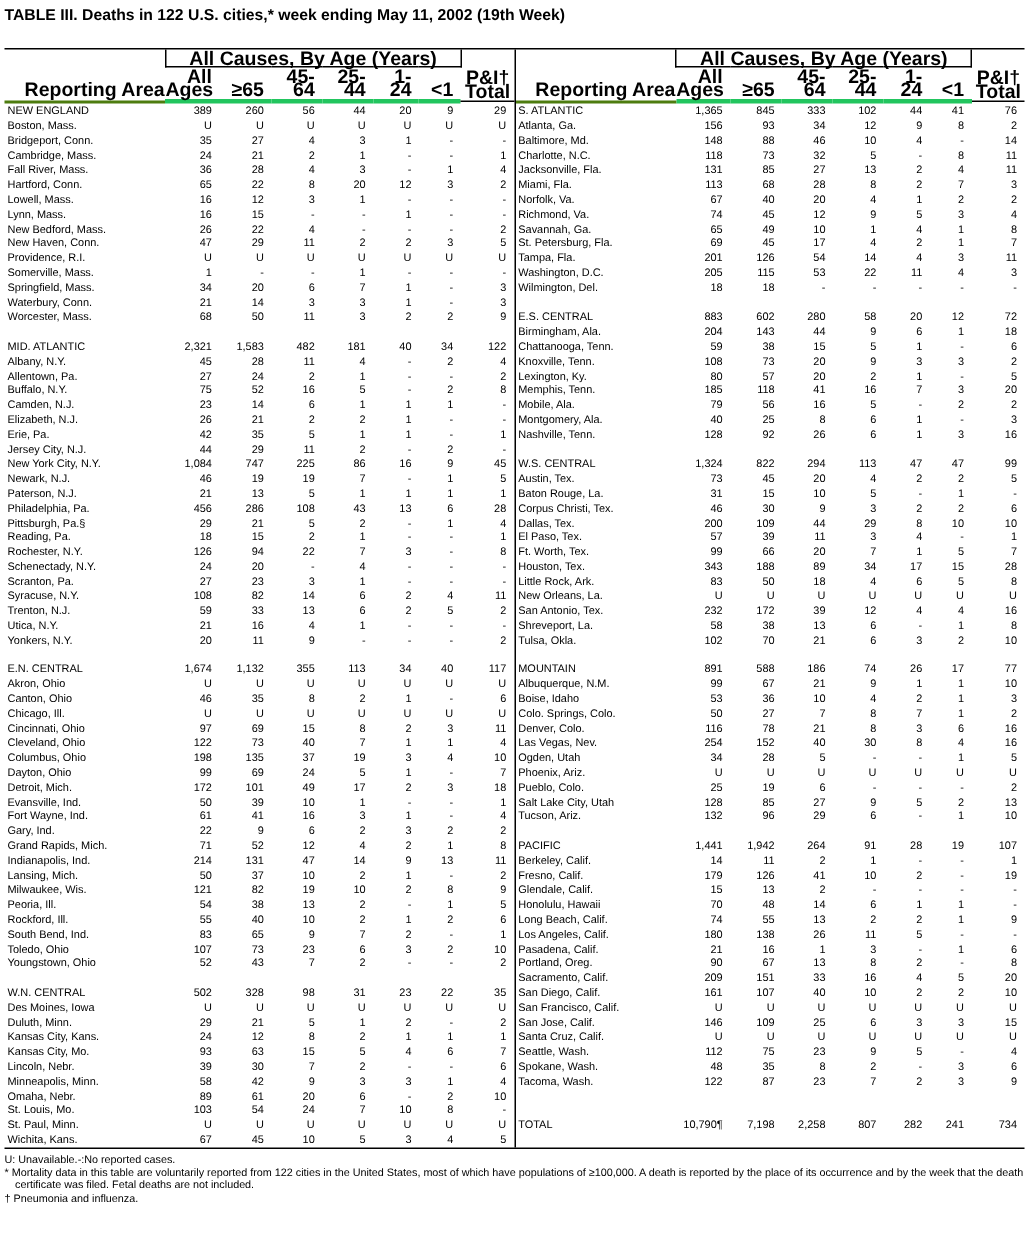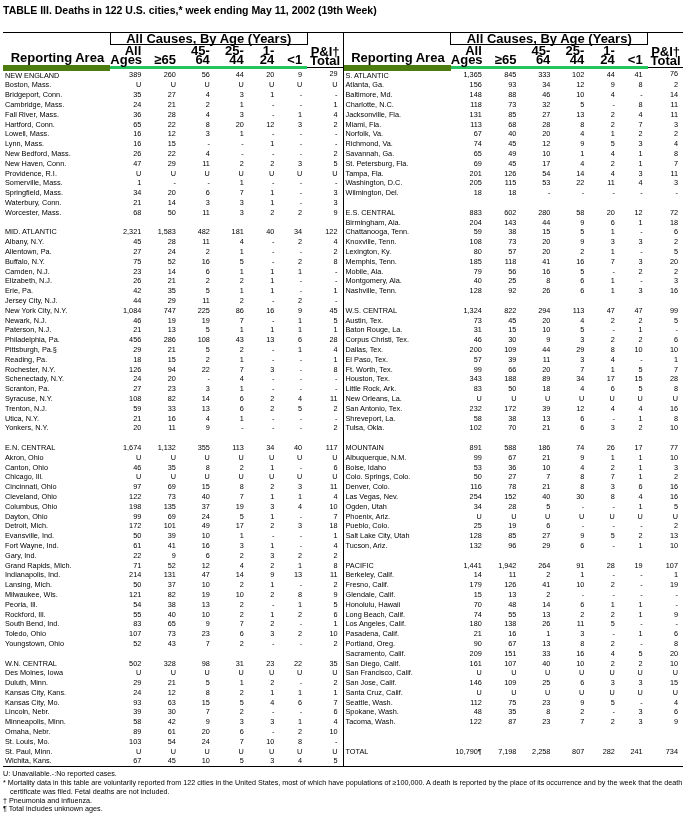--- a/index.html
+++ b/index.html
@@ -24,23 +24,23 @@
   table { width: 100%; border-collapse: collapse; table-layout: fixed; }
   th, td { padding: 0; margin: 0; }
   th { font-size: 13px; font-weight: bold; }
   td { font-size: 7.3px; line-height: 9.8px; }
   .group-h {
     text-align: center; line-height: 11px;
     border-left: 1px solid #000; border-right: 1px solid #000;
     border-bottom: 1px solid #000;
   }
   .area-h {
-    text-align: center; vertical-align: bottom;
+    text-align: right; vertical-align: bottom;
     padding-left: 2px; padding-bottom: 2px;
-    line-height: 8.6px; border-bottom: 6px solid #4d7c0f;
+    line-height: 8.6px; border-bottom: 2px solid #4d7c0f;
   }
   .num-h {
     text-align: right; vertical-align: bottom;
     padding: 2px 5px 2px 0; line-height: 8.6px;
     border-bottom: 3px solid #22c55e;
   }
   .pi-h {
     text-align: center; vertical-align: bottom;
     padding-bottom: 2px; line-height: 8.6px;
     border-bottom: 1px solid #000;
@@ -1471,14 +1471,13 @@
   </div>
 
 </div>
 
 <div class="foot">
   <div class="legend">
     <span>U: Unavailable.</span><span>-:No reported cases.</span>
   </div>
   <div class="fn">* Mortality data in this table are voluntarily reported from 122 cities in the United States, most of which have populations of ≥100,000. A death is reported by the place of its occurrence and by the week that the death certificate was filed. Fetal deaths are not included.</div>
   <div class="fn">† Pneumonia and influenza.</div>
-  <div class="fn">¶ Total includes unknown ages.</div>
 </div>
 
 </body></html>

